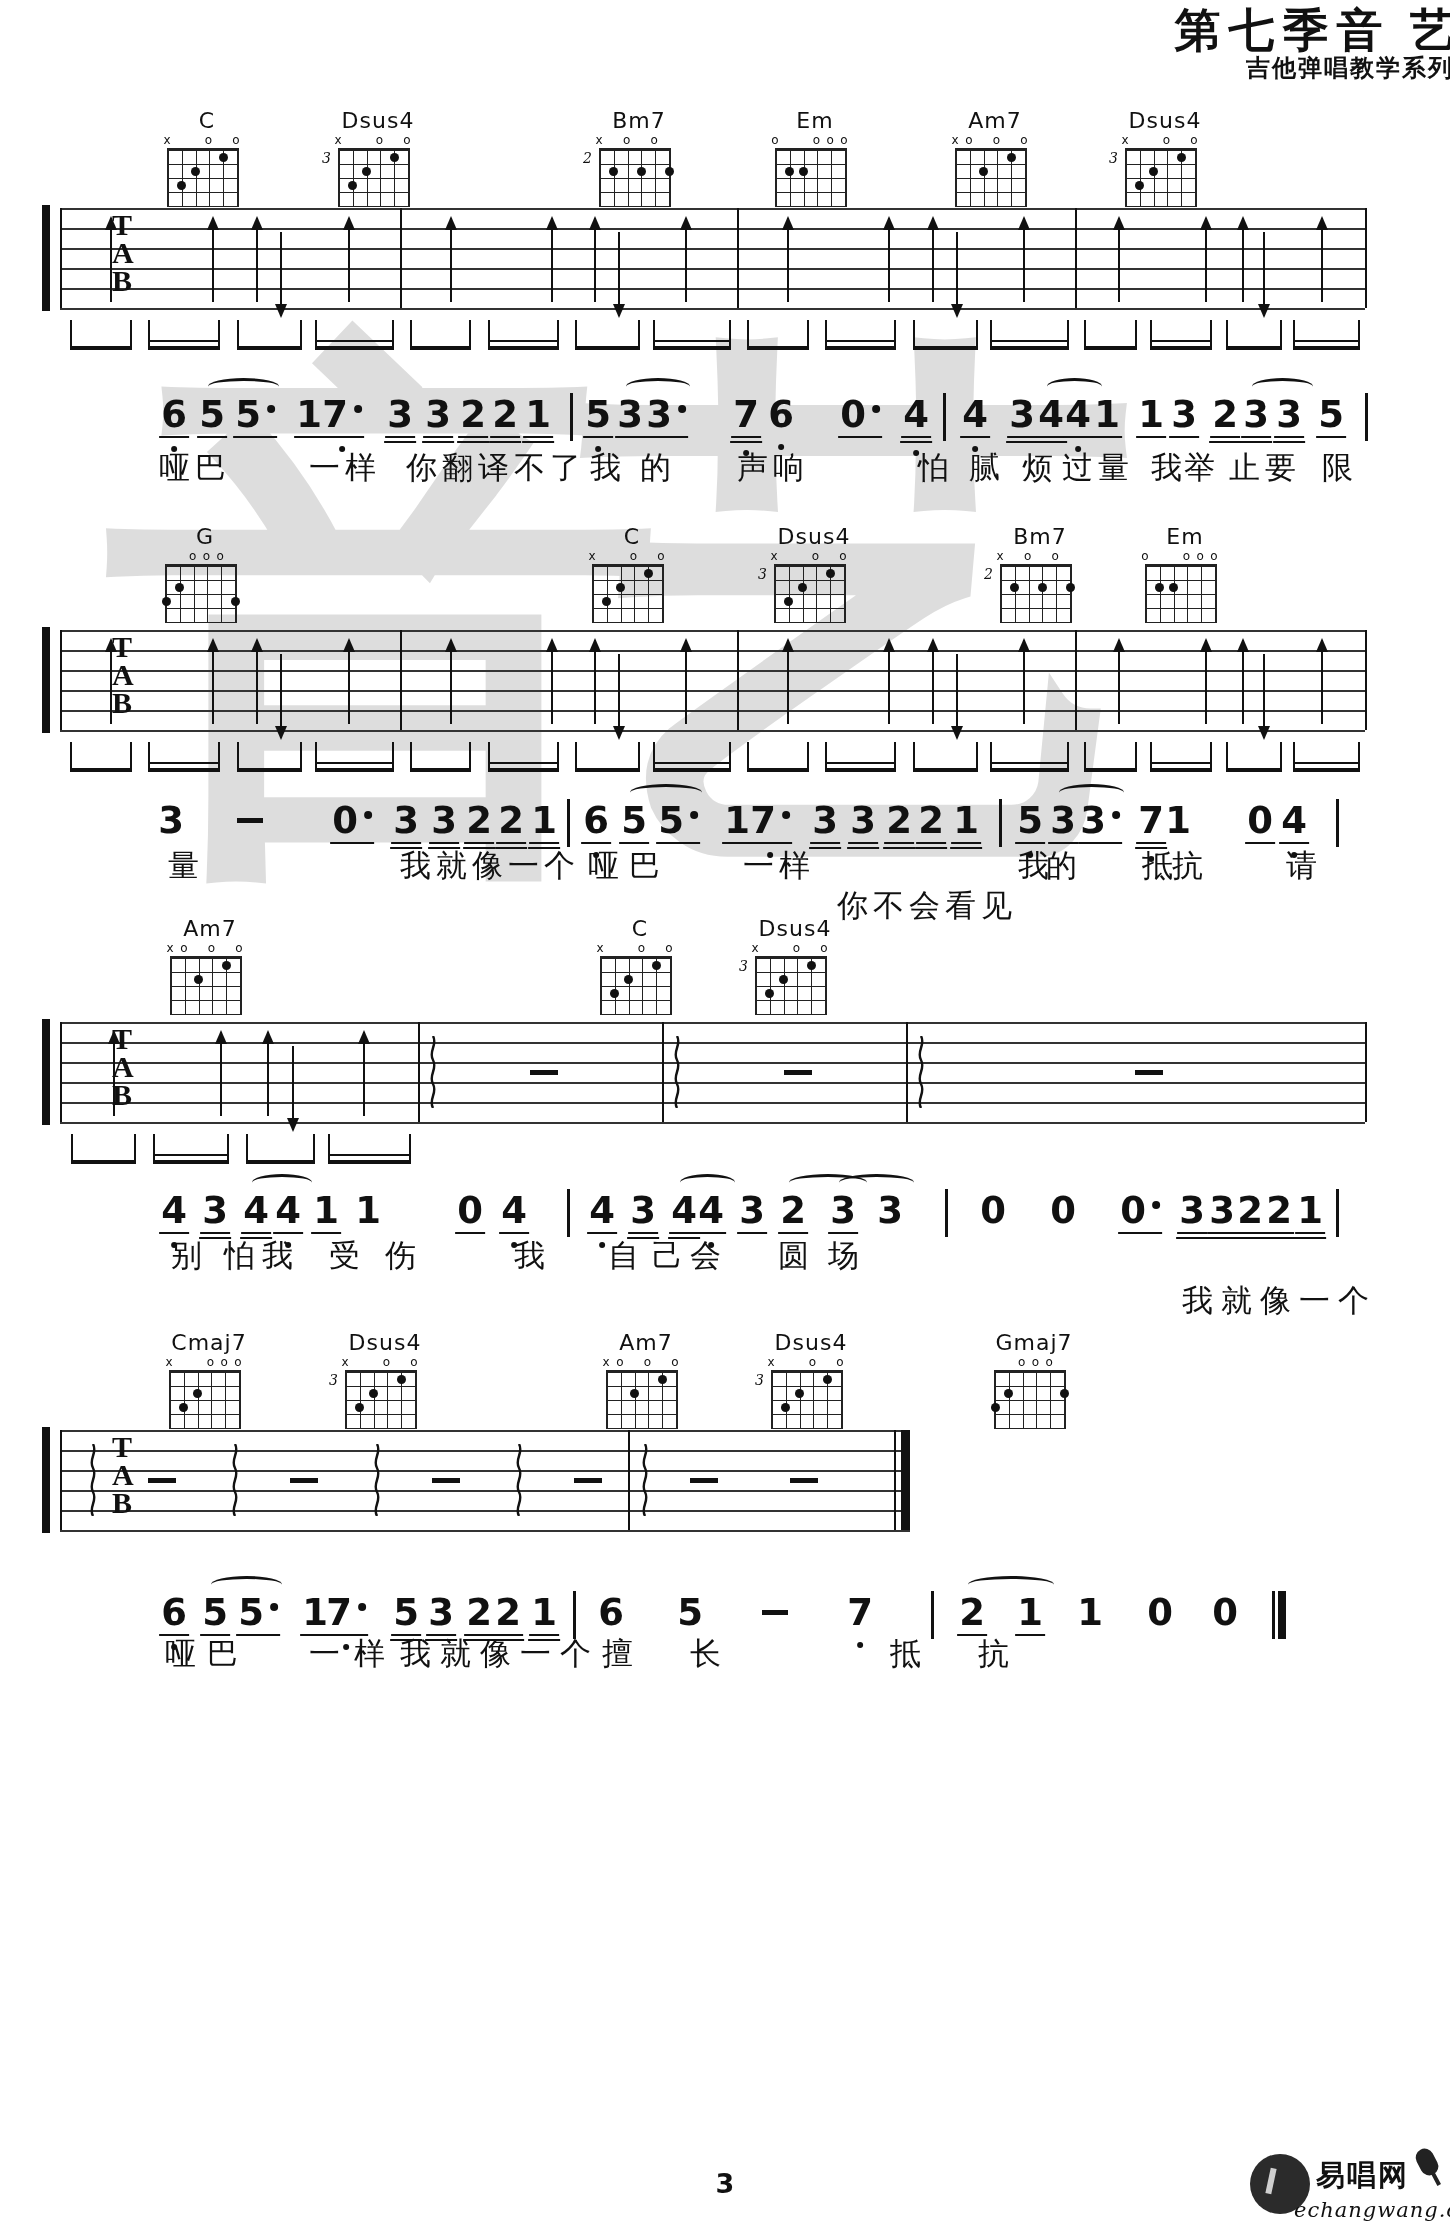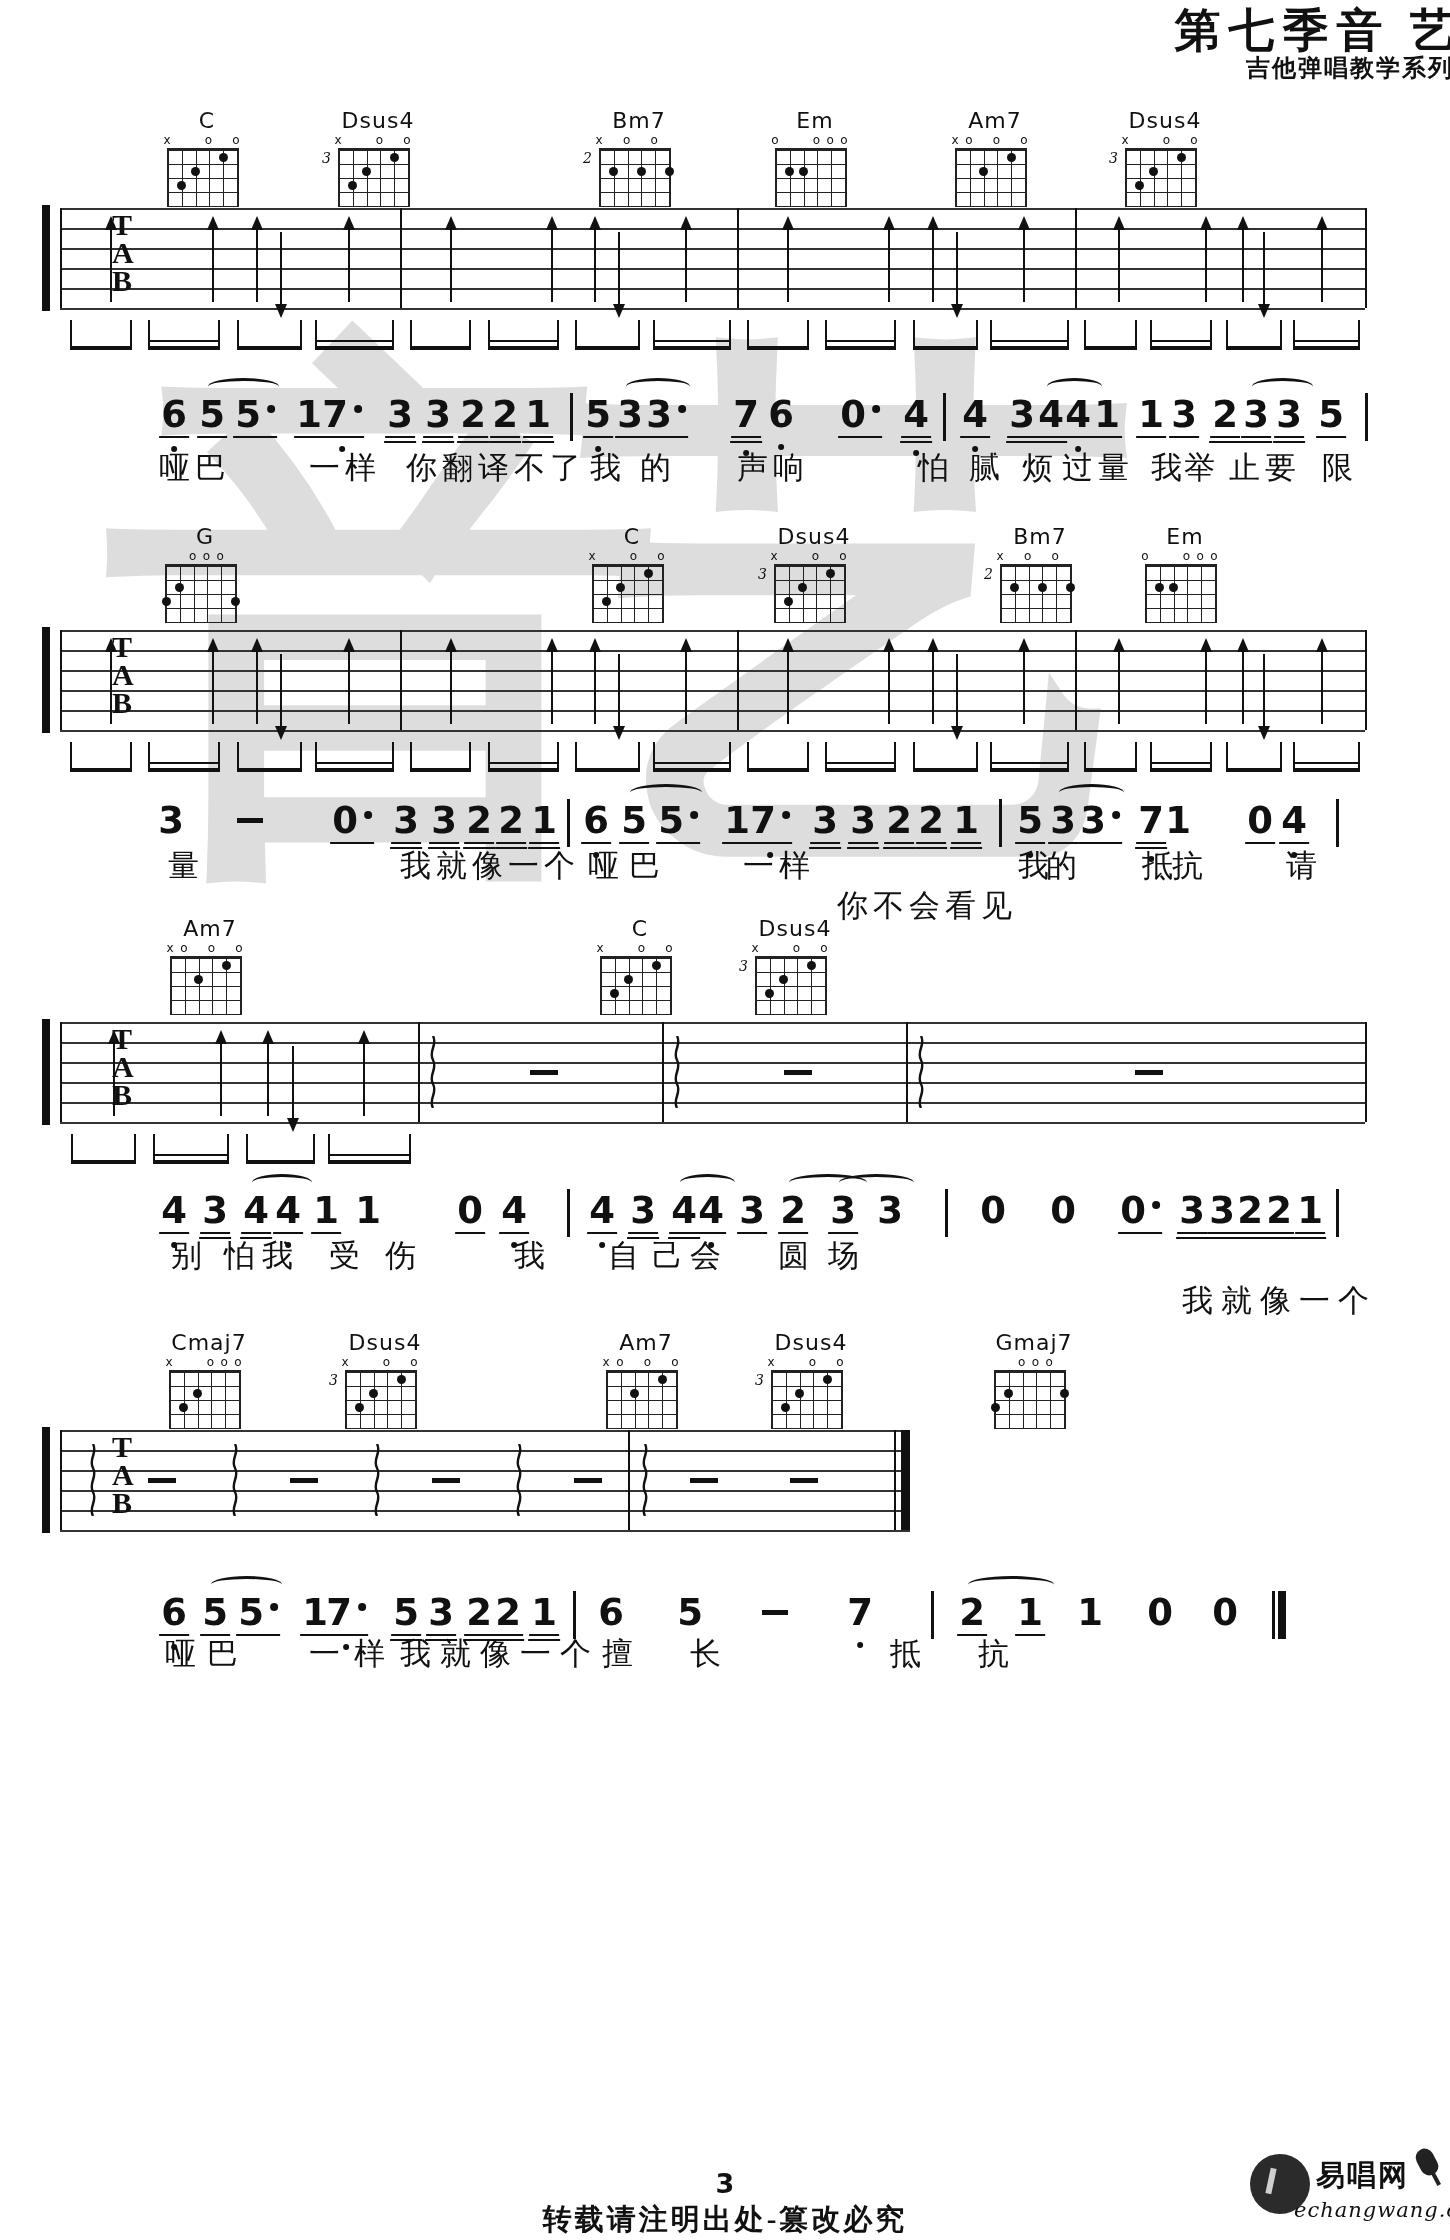--- a/index.html
+++ b/index.html
@@ -784,20 +784,19 @@
         <div class="lyr" style="left: 165px; top: 1638px; letter-spacing: 11px;">哑巴</div>
         <div class="lyr" style="left: 309px; top: 1638px; letter-spacing: 14px;">一样</div>
         <div class="lyr" style="left: 400px; top: 1638px; letter-spacing: 9px;">我就像一个</div>
         <div class="lyr" style="left: 602px; top: 1638px;">擅</div>
         <div class="lyr" style="left: 690px; top: 1638px;">长</div>
         <div class="lyr" style="left: 890px; top: 1638px;">抵</div>
         <div class="lyr" style="left: 978px; top: 1638px;">抗</div>
       </div>
     </div>
   <div class="pg-num">3</div>
-  <div class="notice">转载请注明出处-篡改必究</div>
   <div class="logo">
     <div class="logo-avatar"></div>
     <div class="logo-name">易唱网</div>
     <div class="mic"></div>
     <div class="logo-url">echangwang.com</div>
   </div>
 </div>
 
 </body></html>

